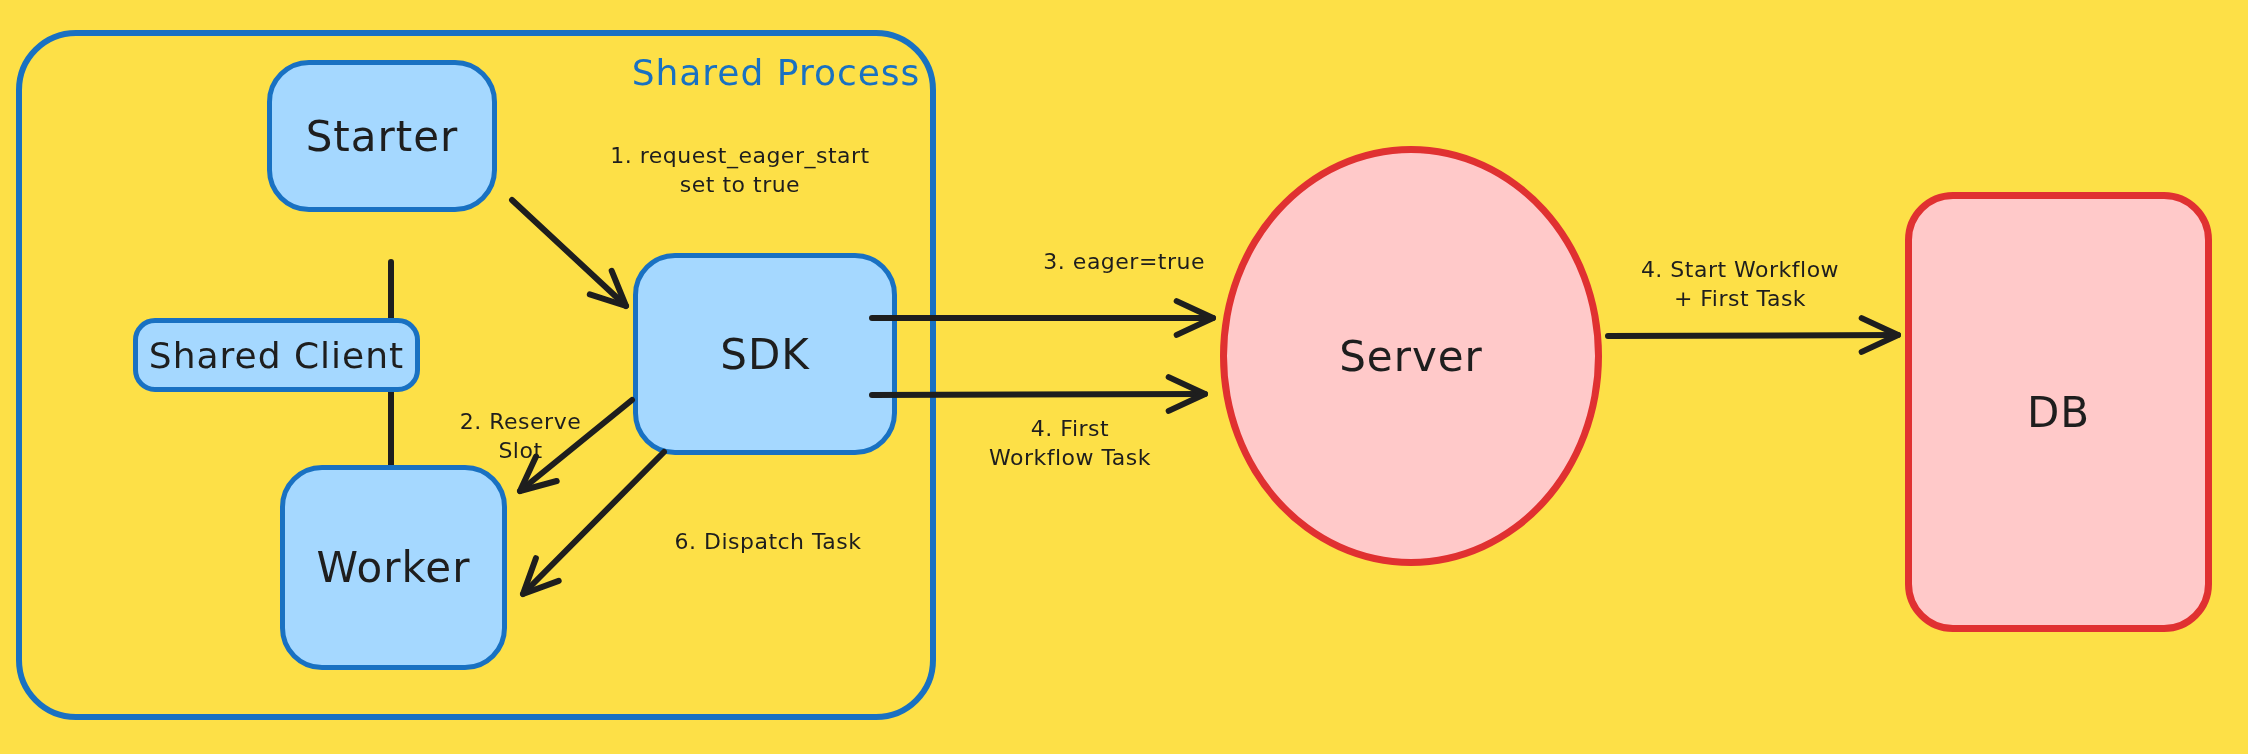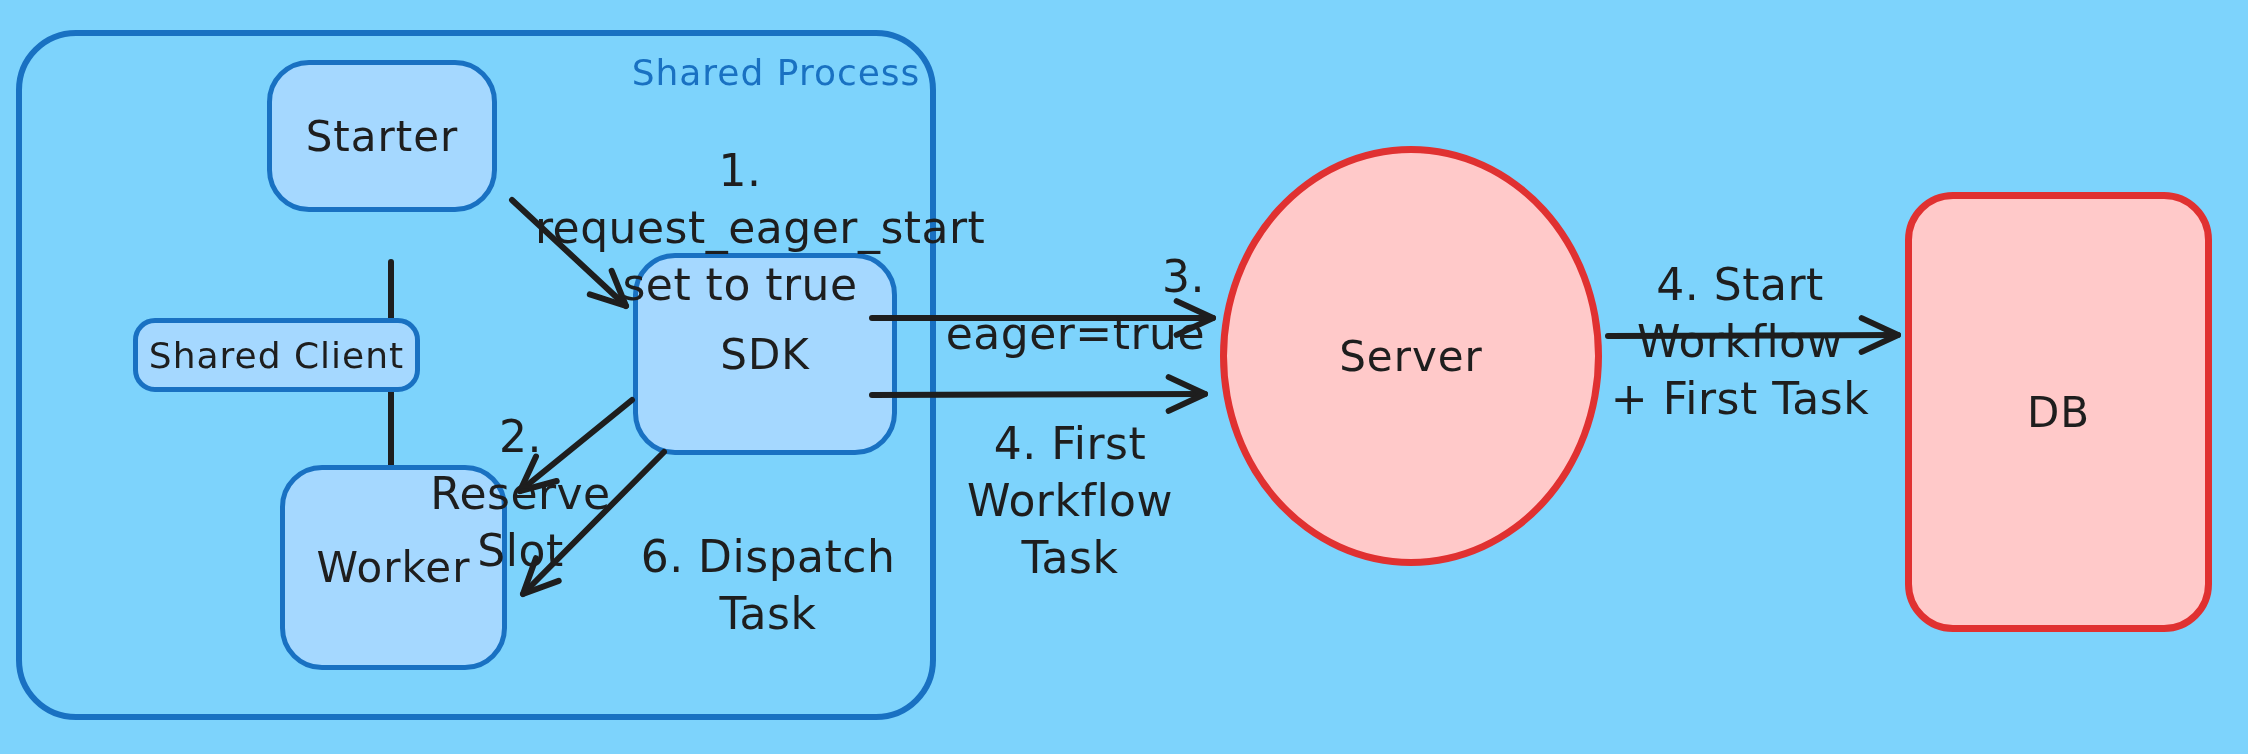--- a/index.html
+++ b/index.html
@@ -4,21 +4,21 @@
 <style>
   html, body {
     margin: 0;
     padding: 0;
     background: #ffffff;
   }
   .canvas {
     position: relative;
     width: 2248px;
     height: 754px;
-    background: #7dd3fc;
+    background: #fde047;
     font-family: "DejaVu Sans", sans-serif;
     color: #1e1e1e;
     overflow: hidden;
   }
   .layer-svg {
     position: absolute;
     left: 0; top: 0;
     width: 2248px; height: 754px;
     pointer-events: none;
   }
@@ -69,21 +69,21 @@
   .shared-client { left: 133px; top: 318px; width: 287px; height: 74px; border-radius: 22px; font-size: 36px; }
   .sdk     { left: 633px; top: 253px; width: 264px; height: 202px; border-radius: 42px; }
   .worker  { left: 280px; top: 465px; width: 227px; height: 205px; border-radius: 42px; }
   .server  { left: 1220px; top: 146px; width: 382px; height: 420px; border-radius: 50%; }
   .db      { left: 1905px; top: 192px; width: 307px; height: 440px; border-radius: 48px; }
 
   .annotation {
     position: absolute;
     text-align: center;
     white-space: pre-line;
-    font-size: 44px;
+    font-size: 22px;
     line-height: 1.3;
     z-index: 6;
     letter-spacing: 0.5px;
   }
   .ann-create-shared-client { left: 30px;   top: 212px; width: 270px; }
   .ann-request-eager-start  { left: 535px;  top: 142px; width: 410px; }
   .ann-reserve-slot         { left: 413px;  top: 368px; width: 215px; margin-top: 40px; }
   .ann-dispatch-task        { left: 608px;  top: 528px; width: 320px; }
   .ann-eager-true           { left: 945px;  top: 248px; width: 260px; text-align: right; }
   .ann-first-workflow-task  { left: 925px;  top: 415px; width: 290px; }

